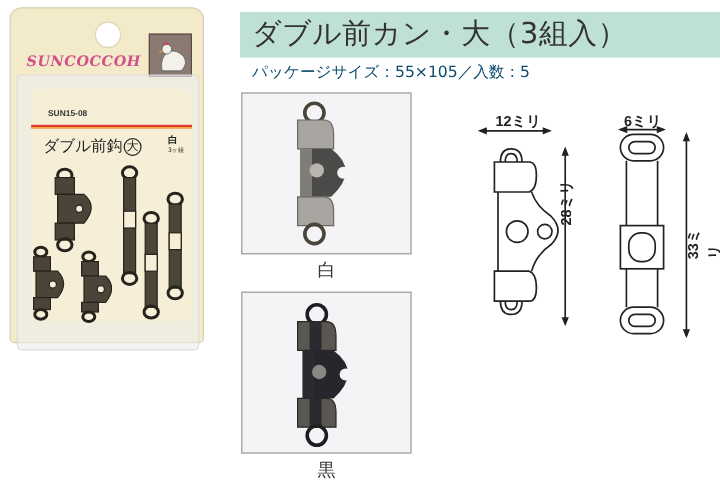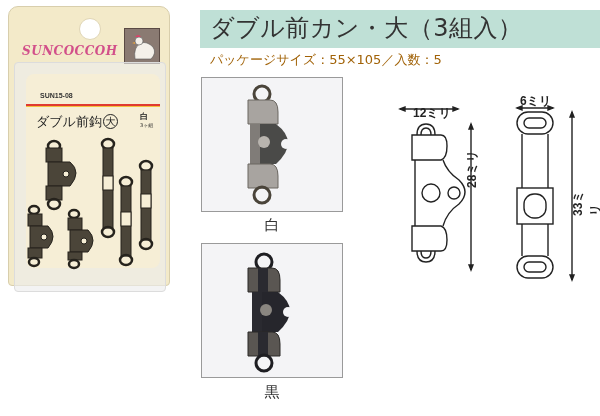--- a/index.html
+++ b/index.html
@@ -13,21 +13,21 @@
   .pkg-inner { left: 26px; top: 74px; width: 134px; height: 194px; background: #f6eed6; border-radius: 8px; }
   .pkg-code { left: 40px; top: 92px; font-family: "Liberation Sans", sans-serif; font-weight: bold; font-size: 7px; color: #333; }
   .pkg-line { left: 26px; top: 104px; width: 134px; height: 3px; background: #e03a30; border-bottom: 1px solid #f2c040; }
   .pkg-title { left: 36px; top: 113px; font-weight: normal; font-size: 13px; color: #222; }
   .pkg-color { left: 140px; top: 111px; font-size: 8px; color: #222; font-weight: bold; }
   .pkg-count { left: 140px; top: 122px; font-size: 5px; color: #222; }
 
   
   .hdr { left: 200px; top: 10px; width: 400px; height: 38px; background: #bfe0d6; }
   .hdr-title { left: 210px; top: 12px; font-family: "DejaVu Sans", sans-serif; font-size: 24px; color: #333; letter-spacing: 0.5px; white-space: nowrap; }
-  .hdr-sub { left: 210px; top: 51px; font-size: 13px; color: #a16207; white-space: nowrap; }
+  .hdr-sub { left: 210px; top: 51px; font-size: 13px; color: #0c4a6e; white-space: nowrap; }
 
   
   .photo { left: 201px; width: 142px; height: 135px; background: #f4f4f6; border: 1px solid #9a9a9a; }
   .photo-label { font-size: 15px; color: #333; width: 30px; text-align: center; }
 
   .dim { font-family: "Liberation Sans", sans-serif; font-weight: bold; font-size: 12px; color: #222; }
 </style>
 </head>
 <body>
 
@@ -120,21 +120,21 @@
     <rect x="50" y="48" width="10" height="40" fill="#2a2a30"></rect>
     <circle cx="64" cy="66" r="6" fill="#8a8680"></circle>
     <circle cx="86" cy="68" r="5" fill="#f4f4f6"></circle>
     <path d="M46 88 L70 88 Q78 88 78 100 L78 112 L46 112 Z" fill="#5a5652" stroke="#2a2826" stroke-width="1"></path>
     <rect x="56" y="88" width="10" height="24" fill="#2a2a30"></rect>
     <ellipse cx="62" cy="119" rx="8" ry="8" fill="none" stroke="#1e1e22" stroke-width="3"></ellipse>
   </svg>
 </div>
 <div class="abs photo-label" style="left:257px;top:383px;">黒</div>
 
-<div class="abs dim" style="left:413px;top:93px;margin-top:12px;">12ミリ</div>
+<div class="abs dim" style="left:413px;top:93px;">12ミリ</div>
 <div class="abs dim" style="left:464px;top:188px;transform:rotate(-90deg);transform-origin:left top;">28ミリ</div>
 <svg class="abs" style="left:395px;top:100px;" width="80" height="190" viewBox="0 0 80 190">
   <g fill="none" stroke="#222" stroke-width="1.4">
 
     <line x1="5" y1="9" x2="63" y2="9"></line>
     <path d="M5 9 l5 -2 v4 z M63 9 l-5 -2 v4 z" fill="#222"></path>
 
     <line x1="76" y1="24" x2="76" y2="170"></line>
     <path d="M76 24 l-2 5 h4 z M76 170 l-2 -5 h4 z" fill="#222"></path>
 

